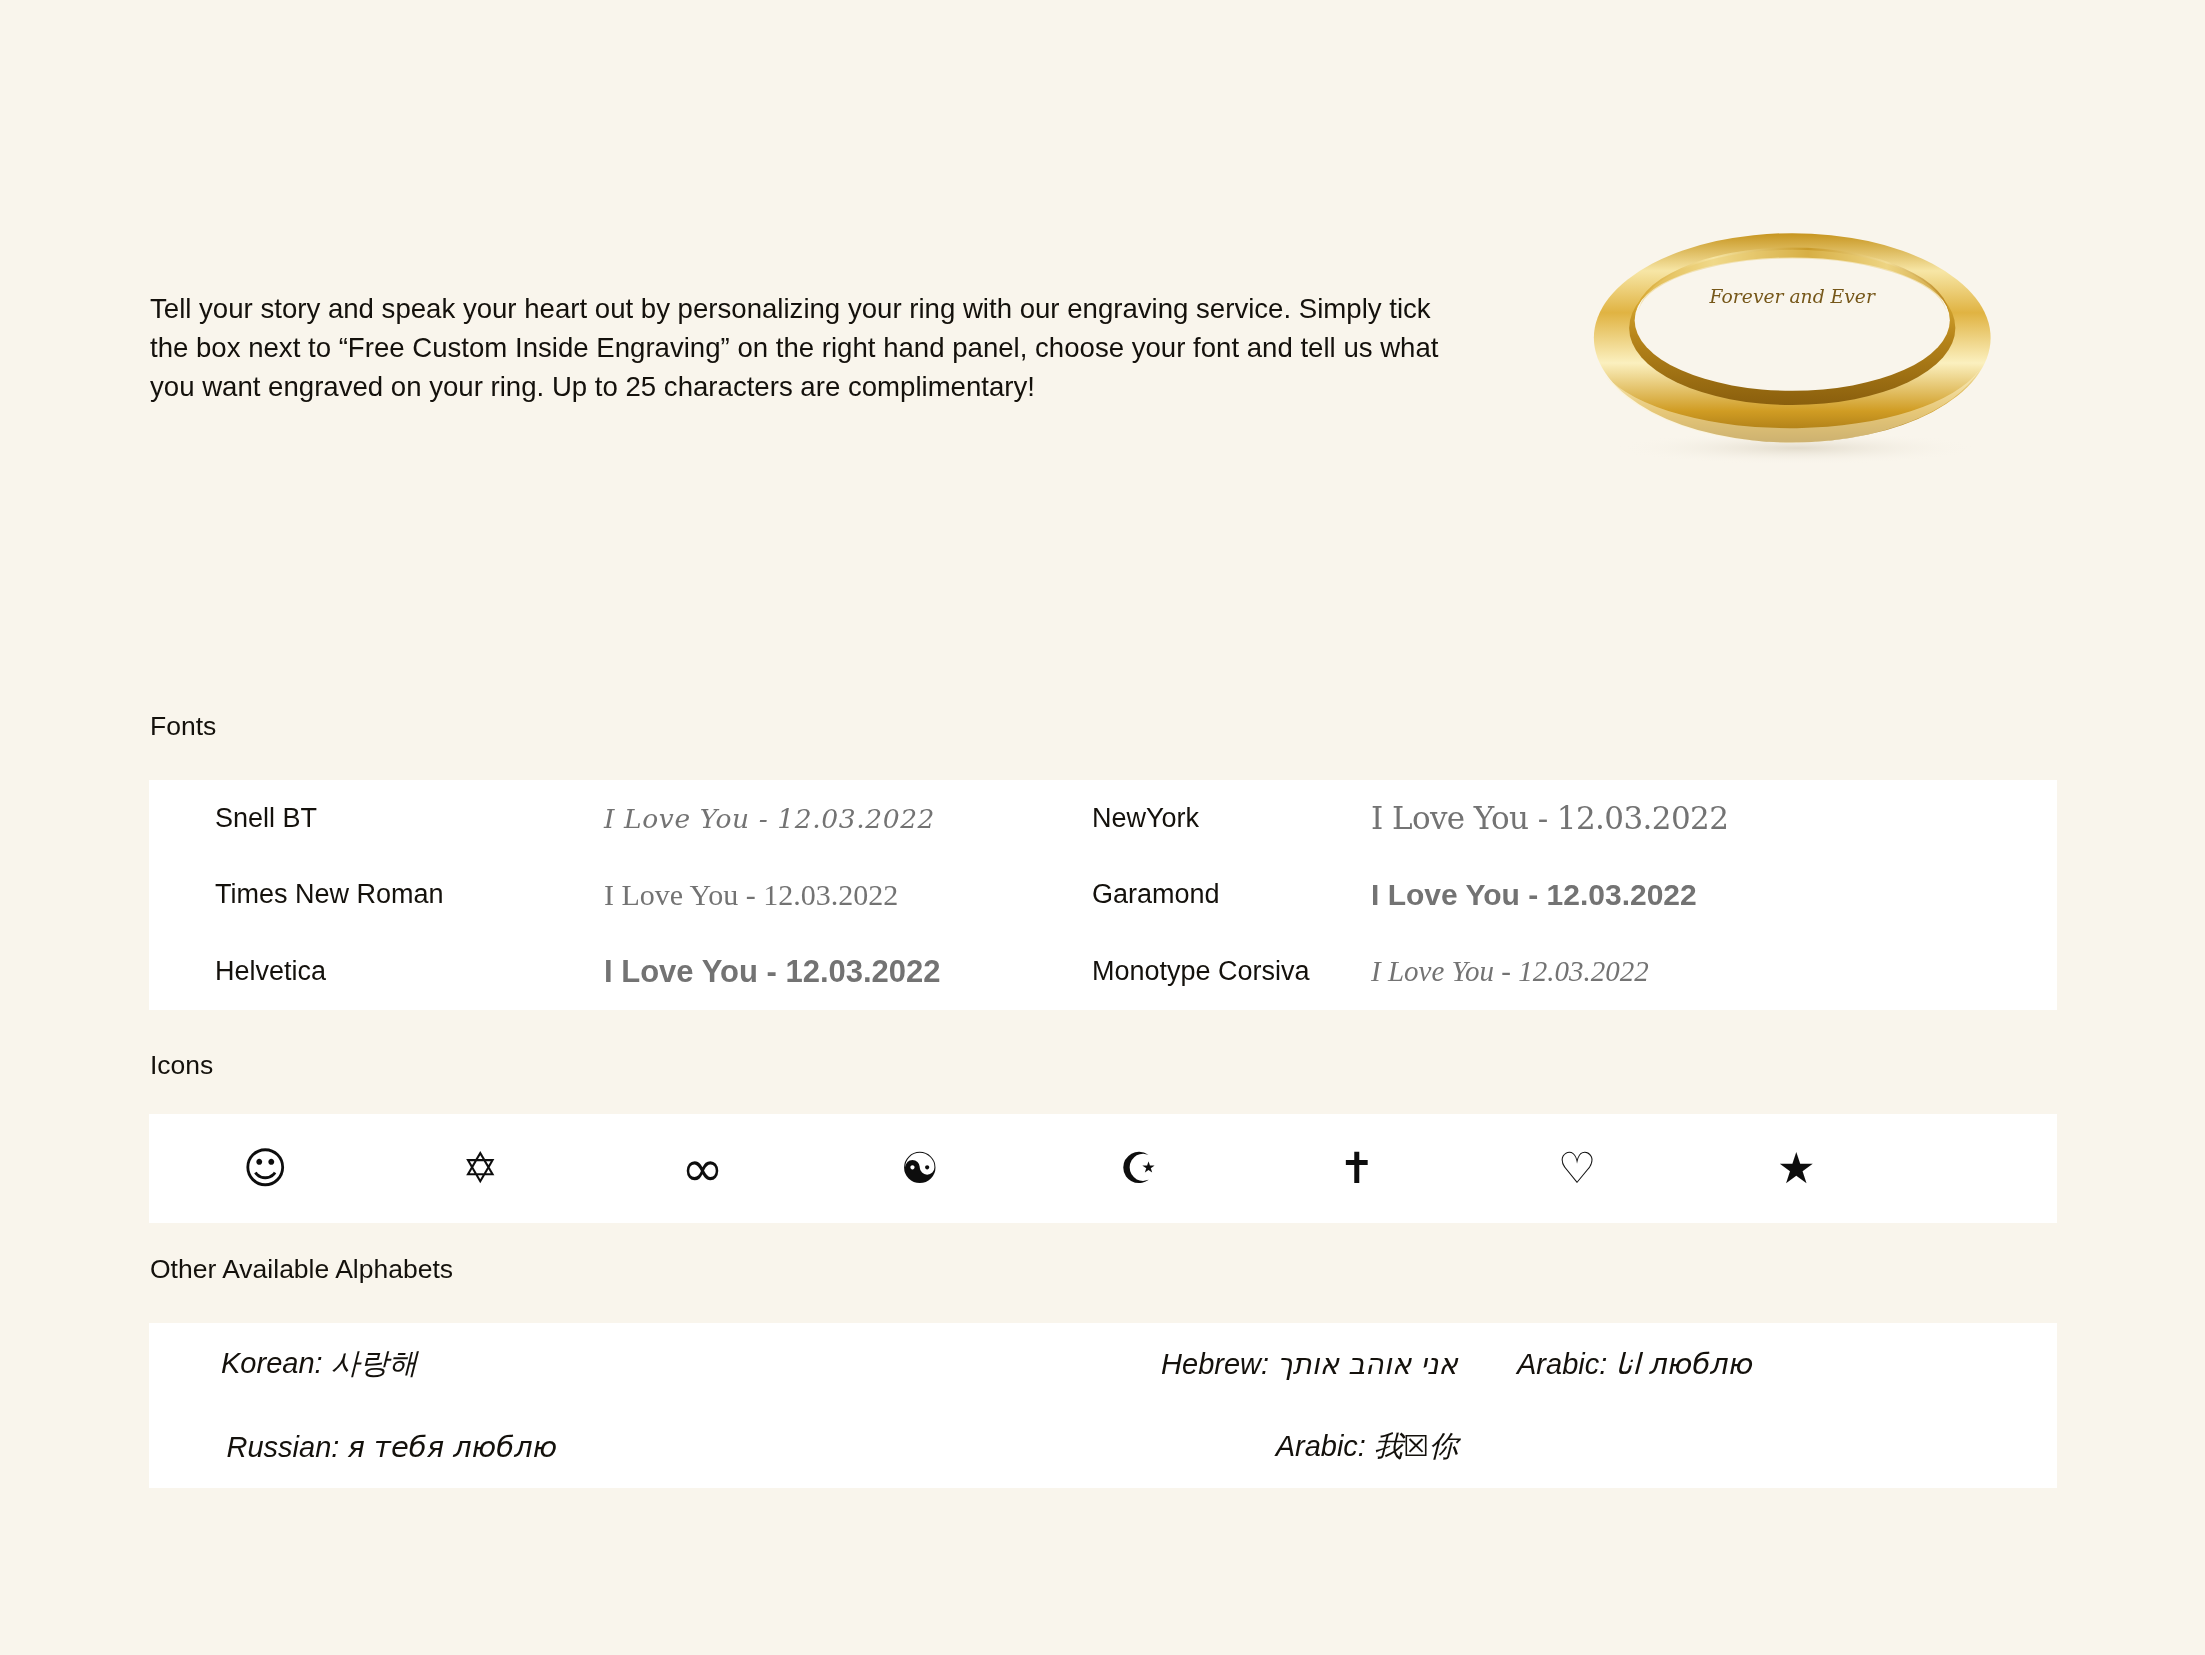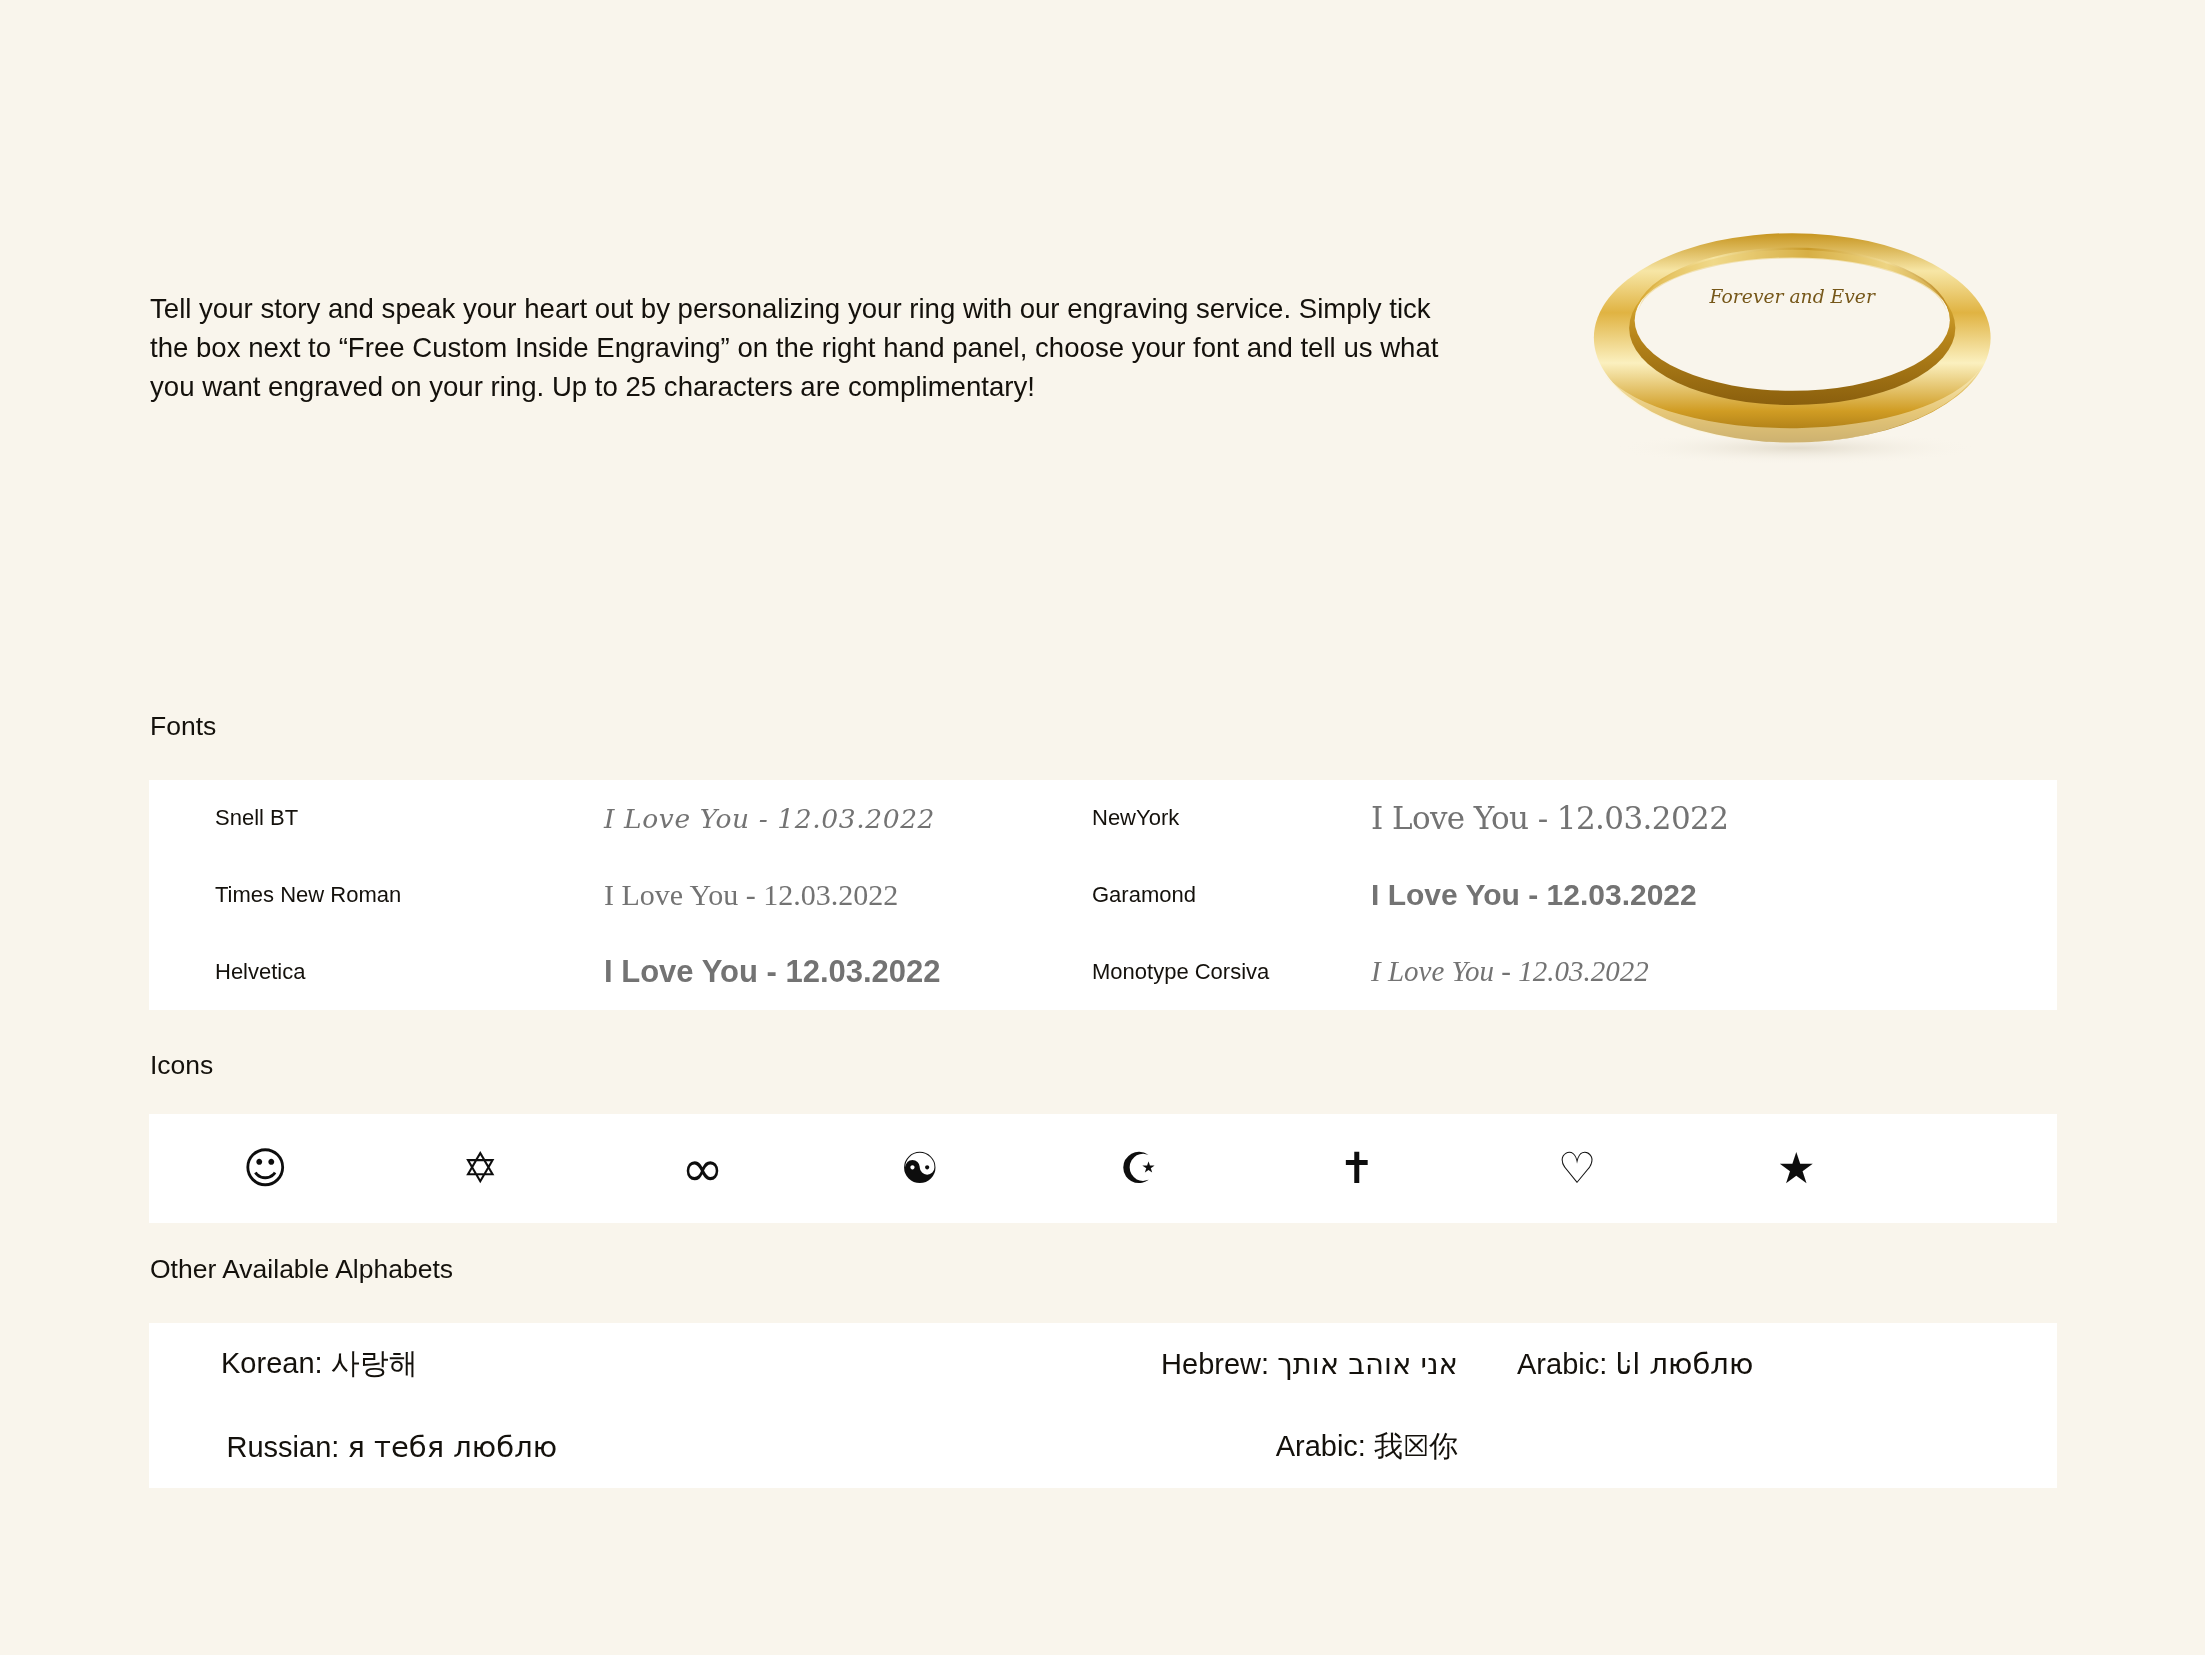--- a/index.html
+++ b/index.html
@@ -89,21 +89,21 @@
 
   
   .fonts-grid {
     display: grid;
     grid-template-columns: 66px 353px 524px 243px 1fr;
     grid-template-rows: repeat(3, 1fr);
     height: 100%;
     align-items: center;
   }
   .font-name {
-    font-size: 22px;
+    font-size: 27px;
     color: #14110c;
     white-space: nowrap;
   }
   .font-sample {
     font-size: 29px;
     color: #737373;
     white-space: nowrap;
     margin-left: 36px;
   }
   .s-snell   { font-family: "DejaVu Serif", serif; font-style: italic; font-size: 26.5px; letter-spacing: 0.6px; }
@@ -139,20 +139,21 @@
     height: 100%;
     align-items: center;
     padding-left: 72px;
     box-sizing: border-box;
   }
   .alpha-item {
     font-size: 29px;
     color: #14110c;
     white-space: nowrap;
     font-family: "DejaVu Sans", sans-serif;
+    font-style: italic;
   }
   .alpha-item .lang { font-family: "Liberation Sans", sans-serif; }
   .alpha-right { justify-self: end; padding-right: 59px; }
   .alpha-mid { padding-left: 5.5px; }
 </style>
 </head>
 <body>
 
 <div class="page">
 

